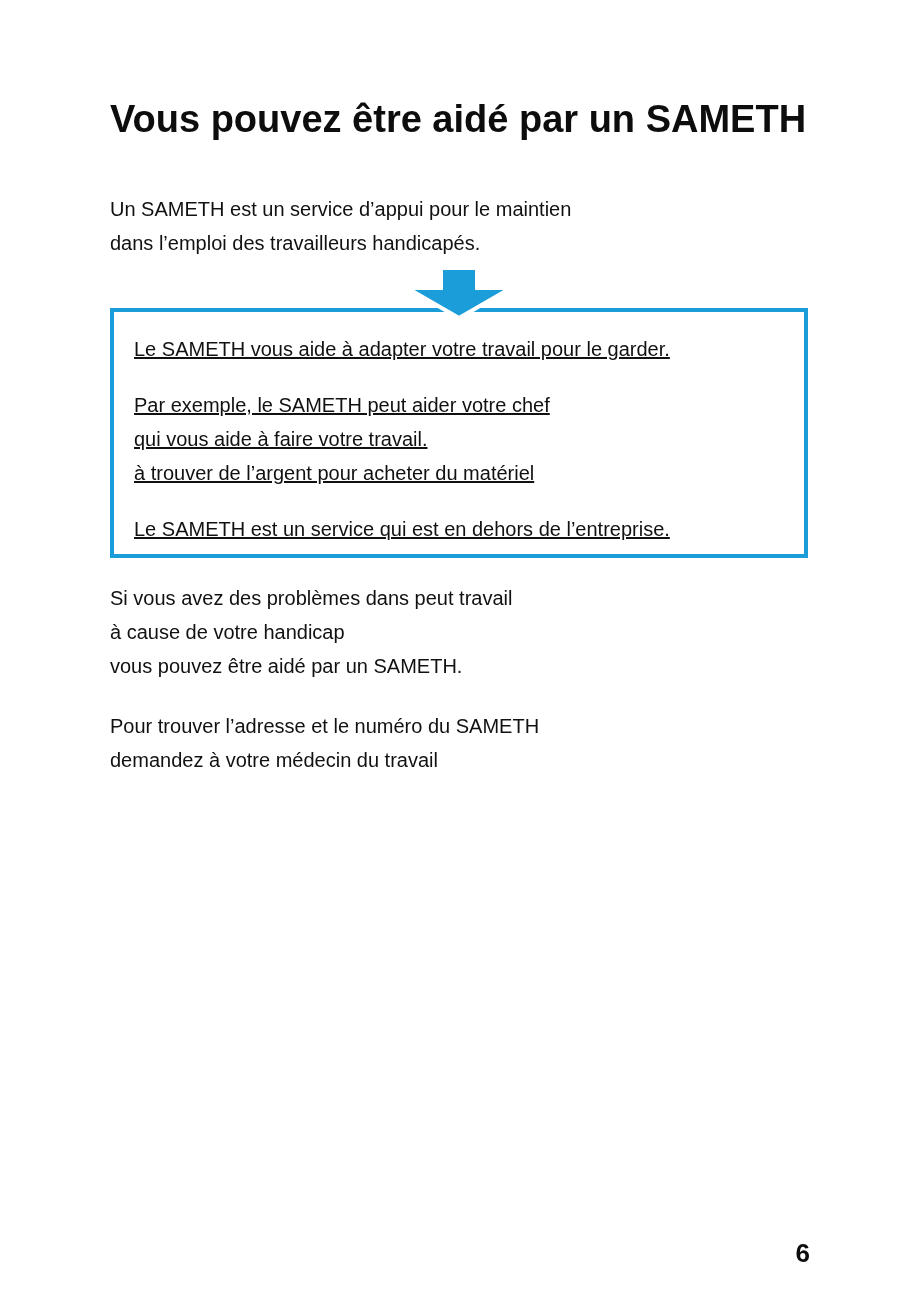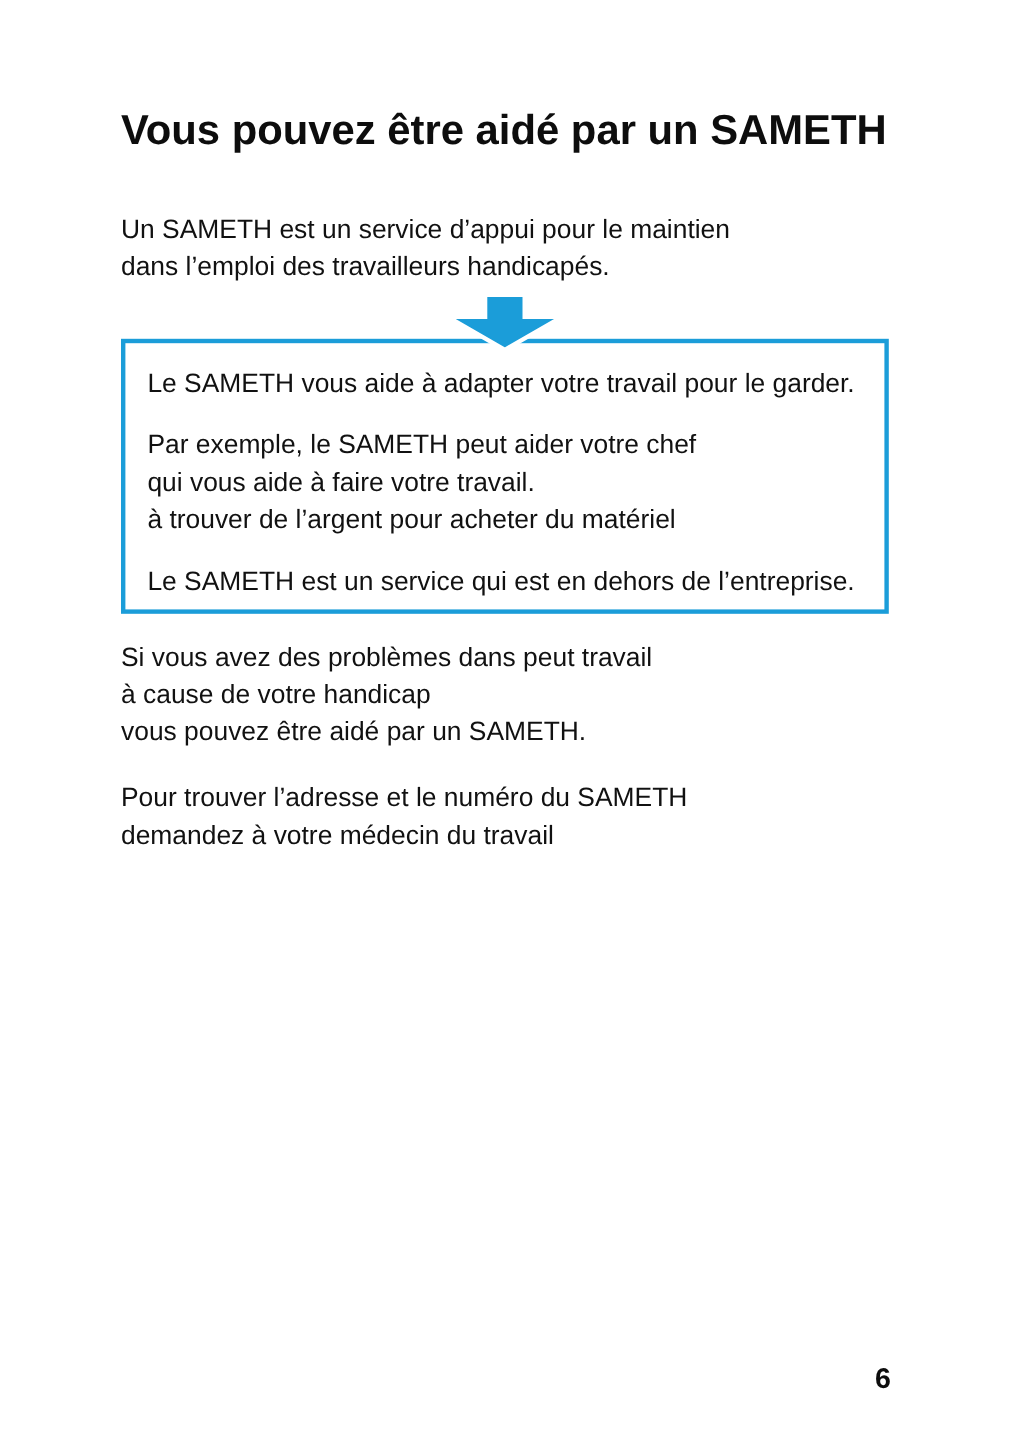--- a/index.html
+++ b/index.html
@@ -18,21 +18,21 @@
   h1.doc-title {
     margin: 0;
     padding-top: 100px;
     font-size: 38px;
     line-height: 38px;
     font-weight: 700;
     color: #0d0d0d;
   }
 
   .para {
-    font-size: 24px;
+    font-size: 20px;
     line-height: 34px;
     margin: 0;
   }
   .para .line { display: block; }
 
   .intro { margin-top: 54px; }
 
   .arrow-box-wrap {
     position: relative;
     margin-top: 48px;
@@ -43,21 +43,21 @@
     left: 50%;
     transform: translateX(-50%);
     z-index: 2;
     display: block;
   }
   .callout {
     border: 4px solid var(--accent, #1b9dd9);
     padding: 20px 18px 8px 20px;
     background: #ffffff;
   }
-  .callout .para { margin-bottom: 22px; }
+  .callout .para { margin-bottom: 22px; text-decoration: underline; }
   .callout .para:last-child { margin-bottom: 0; }
 
   .body-para-1 { margin-top: 23px; }
   .body-para-2 { margin-top: 26px; }
 
   .page-number {
     position: absolute;
     top: 1240px;
     right: 109px;
     font-size: 26px;

